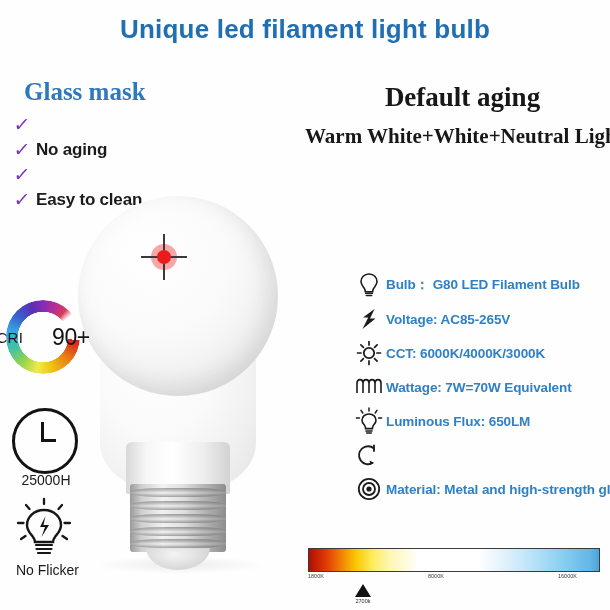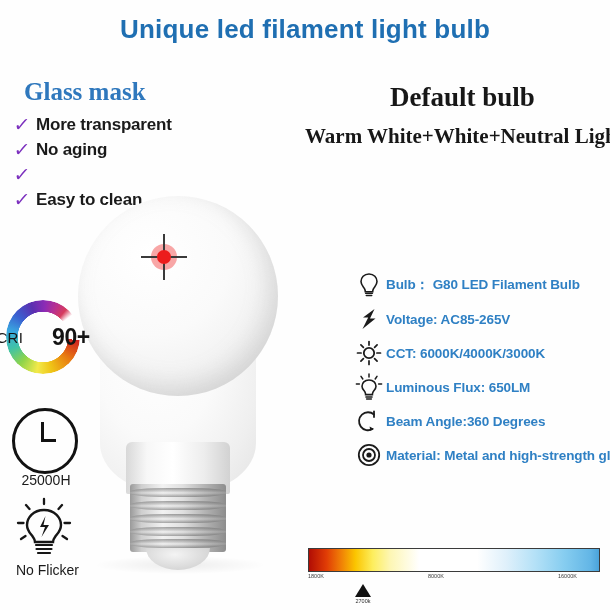--- a/index.html
+++ b/index.html
@@ -96,21 +96,21 @@
     background:conic-gradient(from 95deg,
       #cf2020 0deg, #e87b12 35deg, #efc417 70deg, #f2e94a 95deg,
       #8fd44a 125deg, #3fc2a8 155deg, #39a9e0 185deg, #3a5fd0 215deg,
       #5b2fb0 245deg, #8b2bb5 268deg, #b9308f 288deg, #d63b5c 305deg,
       #ffffff 318deg, #ffffff 360deg);
     -webkit-mask:radial-gradient(circle, transparent 0 25px, #000 25.5px);
             mask:radial-gradient(circle, transparent 0 25px, #000 25.5px);
   }
   .cri-text{position:absolute;inset:0;display:flex;align-items:center;justify-content:center;}
   .cri-top{font-size:15px;color:#141414;line-height:15px;letter-spacing:.3px;}
-  .cri-bot{font-size:23px;color:#141414;line-height:24px;font-weight:700;letter-spacing:-.5px;margin-left:29px;}
+  .cri-bot{font-size:23px;color:#141414;line-height:24px;font-weight:400;letter-spacing:-.5px;margin-left:29px;}
 
   .clock-badge{position:absolute;left:12px;top:408px;width:60px;height:60px;border:3.4px solid #121212;border-radius:50%;}
   .clk-hand-v{position:absolute;left:26px;top:11px;width:3.2px;height:20px;background:#121212;}
   .clk-hand-h{position:absolute;left:26px;top:28px;width:15px;height:3.2px;background:#121212;}
   .life-label{position:absolute;left:6px;top:472px;width:80px;text-align:center;font-size:14px;color:#1a1a1a;}
 
   .flicker-icon{position:absolute;left:16px;top:496px;width:56px;height:62px;}
   .flicker-label{position:absolute;left:0px;top:562px;width:95px;text-align:center;font-size:14px;color:#1a1a1a;}
 
   
@@ -149,36 +149,35 @@
 <body>
 
 <div id="canvas">
 
   <div class="title">Unique led filament light bulb</div>
 
   <div class="glass-head">Glass mask</div>
   <div class="feature-list">
     <div class="feature">
       <span class="check">✓</span>
-      <span class="feature-label">More transparent</span>
     </div>
     <div class="feature">
       <span class="check">✓</span>
       <span class="feature-label">No aging</span>
     </div>
     <div class="feature">
       <span class="check">✓</span>
     </div>
     <div class="feature">
       <span class="check">✓</span>
       <span class="feature-label">Easy to clean</span>
     </div>
   </div>
 
-  <div class="default-head">Default bulb</div>
+  <div class="default-head">Default aging</div>
   <div class="sub-head">Warm White+White+Neutral Ligh</div>
 
   <div class="shadow-oval"></div>
   <div class="bulb-wrap">
     <div class="bulb-body"></div>
     <div class="bulb-globe"></div>
     <div class="bulb-neck"></div>
     <div class="bulb-base">
       <div class="thread" style="top:4px"></div>
       <div class="thread" style="top:17px"></div>
@@ -262,20 +261,28 @@
               <path d="M4.9 4.9 l2.5 2.5"></path>
               <path d="M18.6 18.6 l2.5 2.5"></path>
               <path d="M21.1 4.9 l-2.5 2.5"></path>
               <path d="M7.4 18.6 l-2.5 2.5"></path>
             </g>
           </svg>
       </span>
       <span class="spec-text">CCT: 6000K/4000K/3000K</span>
     </div>
 
+    <div class="spec-row">
+      <span class="spec-ico">
+        <svg width="28" height="18" viewBox="0 0 28 18">
+            <path d="M2 15 V5 q0-3.4 3-3.4 T8 5 v10 M8 5 q0-3.4 3-3.4 T14 5 v10 M14 5 q0-3.4 3-3.4 T20 5 v10 M20 5 q0-3.4 3-3.4 T26 5 v10" fill="none" stroke="#1b1b1b" stroke-width="1.6"></path>
+          </svg>
+      </span>
+      <span class="spec-text">Wattage: 7W=70W  Equivalent</span>
+    </div>
 
     <div class="spec-row">
       <span class="spec-ico">
         <svg width="28" height="28" viewBox="0 0 28 28">
             <path d="M14 7 C9.6 7 7 9.9 7 13.2 c0 2.8 2.2 4.3 3 5.9 .5 1 .6 1.8 .6 2.5 h6.8 c0-.7 .1-1.5 .6-2.5 .8-1.6 3-3.1 3-5.9C21 9.9 18.4 7 14 7Z" fill="none" stroke="#1b1b1b" stroke-width="1.6"></path>
             <path d="M10.9 24 h6.2 M11.6 26 h4.8" stroke="#1b1b1b" stroke-width="1.4" stroke-linecap="round"></path>
             <g stroke="#1b1b1b" stroke-width="1.5" stroke-linecap="round">
               <path d="M14 1 v3"></path>
               <path d="M6 3.4 l1.8 2.6"></path>
               <path d="M22 3.4 l-1.8 2.6"></path>
@@ -288,21 +295,20 @@
     </div>
 
     <div class="spec-row">
       <span class="spec-ico">
         <svg width="24" height="24" viewBox="0 0 24 24">
             <path d="M15.6 20 A9 9 0 1 1 17 5.5" fill="none" stroke="#1b1b1b" stroke-width="1.8" stroke-linecap="round"></path>
             <path d="M12.6 17.4 l4 2.3 l-3.4 2.1 Z" fill="#1b1b1b"></path>
             <path d="M17 2.5 V8" stroke="#1b1b1b" stroke-width="1.8" stroke-linecap="round"></path>
           </svg>
       </span>
-      <span class="spec-text">Beam Angle:360 Degrees</span>
     </div>
 
     <div class="spec-row">
       <span class="spec-ico">
         <svg width="24" height="24" viewBox="0 0 24 24">
             <circle cx="12" cy="12" r="10.2" fill="none" stroke="#1b1b1b" stroke-width="1.8"></circle>
             <circle cx="12" cy="12" r="6" fill="none" stroke="#1b1b1b" stroke-width="1.8"></circle>
             <circle cx="12" cy="12" r="2.6" fill="#1b1b1b"></circle>
           </svg>
       </span>

